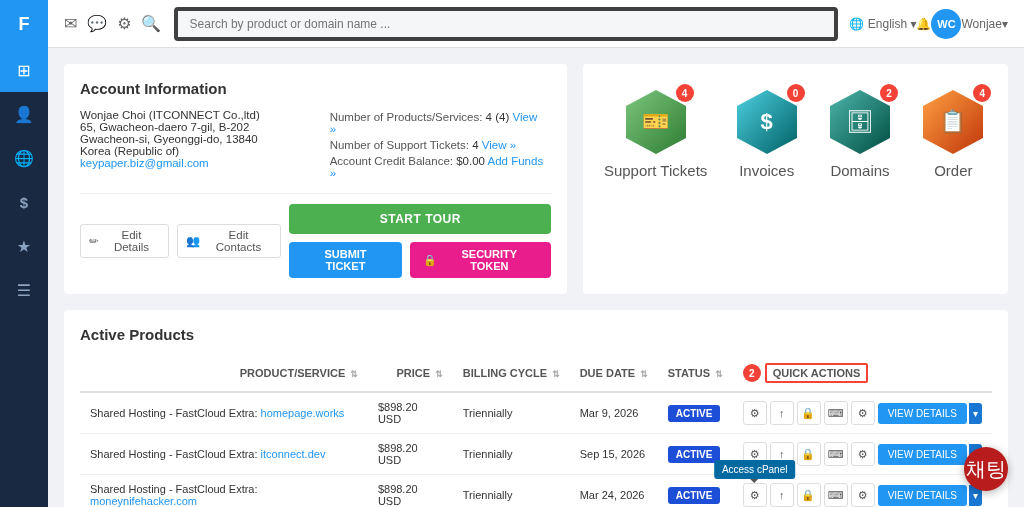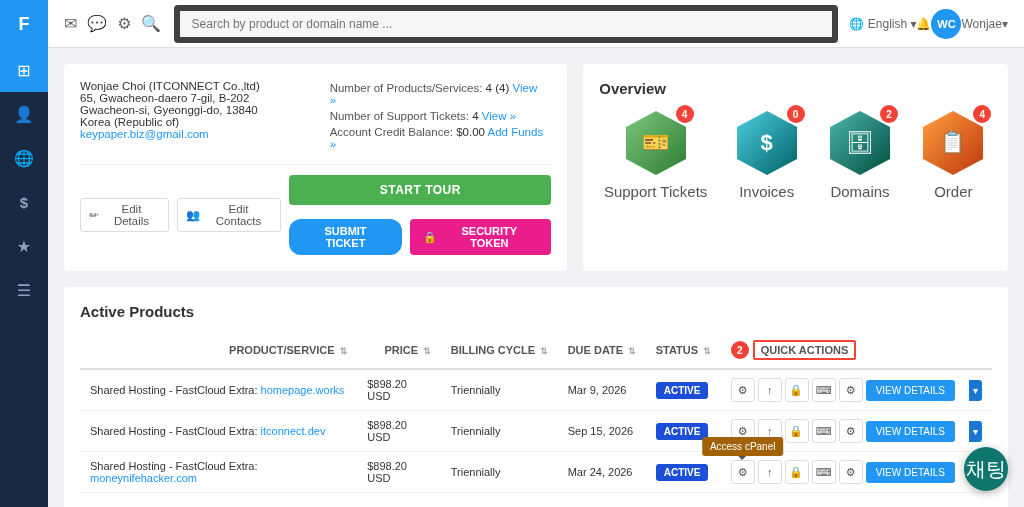--- a/index.html
+++ b/index.html
@@ -11,21 +11,21 @@
     .sidebar-item { width: 48px; height: 44px; display: flex; align-items: center; justify-content: center; color: #8ba3c1; cursor: pointer; }
     .sidebar-item.active { background: #2196F3; color: white; }
     .sidebar-icon { font-size: 16px; }
 
     
     .main { flex: 1; display: flex; flex-direction: column; overflow: hidden; }
 
     
     .topbar { height: 48px; background: white; display: flex; align-items: center; padding: 0 16px; border-bottom: 1px solid #e0e0e0; gap: 12px; }
     .topbar-icons { display: flex; gap: 10px; color: #666; font-size: 16px; }
-    .topbar-search { flex: 1; background: #f5f6f8; border: 6px solid #404040; border-radius: 4px; padding: 6px 12px; color: #999; font-size: 12px; outline: none; }
+    .topbar-search { flex: 1; background: #f5f6f8; border: 4px solid #404040; border-radius: 4px; padding: 6px 12px; color: #999; font-size: 12px; outline: none; }
     .topbar-right { display: flex; align-items: center; gap: 0; color: #666; font-size: 12px; margin-left: auto; }
     .topbar-avatar { width: 30px; height: 30px; border-radius: 50%; background: #2196F3; display: flex; align-items: center; justify-content: center; color: white; font-size: 11px; font-weight: bold; }
 
     
     .content { flex: 1; overflow-y: auto; padding: 16px; display: flex; flex-direction: column; gap: 16px; }
 
     
     .top-section { display: flex; gap: 16px; }
 
     
@@ -33,50 +33,50 @@
     .section-title { font-size: 15px; font-weight: 600; color: #333; margin-bottom: 12px; }
     .info-grid { display: grid; grid-template-columns: 1fr 1fr; gap: 21px 16px; font-size: 11.5px; }
     .info-row { padding: 2px 6px; }
     .info-label { color: #555; }
     .info-link { color: #2196F3; text-decoration: none; }
     .info-value { color: #333; }
     .account-email { color: #2196F3; font-size: 11.5px; margin-top: 6px; }
     .account-actions { display: flex; gap: 8px; margin-top: 12px; padding-top: 10px; border-top: 1px solid #f0f0f0; align-items: center; justify-content: space-between; }
     .edit-btn { display: flex; align-items: center; gap: 4px; color: #555; font-size: 11.5px; cursor: pointer; padding: 4px 8px; border: 1px solid #ddd; border-radius: 3px; background: white; }
     .start-tour-btn { background: #4CAF50; color: white; border: none; border-radius: 4px; padding: 8px 18px; font-size: 12px; font-weight: bold; cursor: pointer; letter-spacing: 0.5px; }
-    .submit-ticket-btn { background: #2196F3; color: white; border: none; border-radius: 12px; padding: 6px 14px; font-size: 11px; cursor: pointer; font-weight: bold; }
+    .submit-ticket-btn { background: #2196F3; color: white; border: none; border-radius: 4px; padding: 6px 14px; font-size: 11px; cursor: pointer; font-weight: bold; }
     .security-token-btn { background: #E91E8C; color: white; border: none; border-radius: 4px; padding: 6px 14px; font-size: 11px; cursor: pointer; font-weight: bold; display: flex; align-items: center; gap: 4px; }
     .action-buttons { display: flex; gap: 8px; margin-top: 8px; }
 
     
     .overview { background: white; border-radius: 4px; padding: 16px; flex: 1; }
     .overview-icons { display: flex; gap: 16px; justify-content: space-around; margin-top: 8px; }
     .overview-item { display: flex; flex-direction: column; align-items: center; gap: 6px; cursor: pointer; }
     .overview-label { font-size: 15px; color: #555; text-align: center; }
 
     
     .active-products { background: white; border-radius: 4px; padding: 16px; }
     .products-table { width: 100%; border-collapse: collapse; font-size: 11px; }
     .products-table th { padding: 8px 10px; text-align: right; color: #555; font-weight: 600; font-size: 11px; border-bottom: 2px solid #e0e0e0; white-space: nowrap; }
     .products-table td { padding: 8px 10px; border-bottom: 1px solid #f0f0f0; vertical-align: middle; }
     .product-link { color: #2196F3; text-decoration: none; margin-top: 28px; }
     .status-badge { background: #1d4ed8; color: white; border-radius: 3px; padding: 3px 8px; font-size: 10px; font-weight: bold; display: inline-block; }
     .quick-actions { display: flex; gap: 3px; align-items: center; }
     .qa-btn { width: 24px; height: 24px; border: 1px solid #ddd; border-radius: 3px; background: white; display: flex; align-items: center; justify-content: center; cursor: pointer; font-size: 11px; color: #555; }
     .view-details-btn { background: #2196F3; color: white; border: none; border-radius: 3px; padding: 5px 10px; font-size: 10px; cursor: pointer; white-space: nowrap; }
-    .view-details-wrapper { display: flex; align-items: center; gap: 16px; }
+    .view-details-wrapper { display: flex; align-items: center; gap: 4px; }
     .view-details-arrow { background: #1976D2; color: white; border: none; border-radius: 0 3px 3px 0; padding: 5px 4px; font-size: 10px; cursor: pointer; margin-left: -2px; }
 
     
     .tooltip-wrapper { position: relative; display: inline-block; }
-    .tooltip { position: absolute; bottom: 100%; left: 50%; transform: translateX(-50%); background: #a16207; color: white; font-size: 10px; padding: 4px 8px; border-radius: 3px; white-space: nowrap; margin-bottom: 4px; z-index: 10; pointer-events: none; }
+    .tooltip { position: absolute; bottom: 100%; left: 50%; transform: translateX(-50%); background: #0369a1; color: white; font-size: 10px; padding: 4px 8px; border-radius: 3px; white-space: nowrap; margin-bottom: 4px; z-index: 10; pointer-events: none; }
     .tooltip::after { content: ''; position: absolute; top: 100%; left: 50%; transform: translateX(-50%); border: 4px solid transparent; border-top-color: #555; }
 
     
-    .chat-btn { position: fixed; bottom: 16px; right: 16px; background: #0f766e; color: white; border-radius: 50%; width: 44px; height: 44px; display: flex; align-items: center; justify-content: center; cursor: pointer; font-size: 20px; box-shadow: 0 2px 8px rgba(0,0,0,0.3); }
+    .chat-btn { position: fixed; bottom: 16px; right: 16px; background: #b91c1c; color: white; border-radius: 50%; width: 44px; height: 44px; display: flex; align-items: center; justify-content: center; cursor: pointer; font-size: 20px; box-shadow: 0 2px 8px rgba(0,0,0,0.3); }
 
     .col-sort { color: #aaa; font-size: 9px; margin-left: 2px; }
   </style>
 </head>
 <body>
 
 <div class="sidebar">
   <div class="sidebar-logo">F</div>
   <div class="sidebar-item active">
     <span class="sidebar-icon">⊞</span>
@@ -115,20 +115,21 @@
       <span>Wonjae</span>
       <span>▾</span>
     </div>
   </div>
 
   <div class="content">
 
     <div class="top-section">
 
       <div class="account-info">
+        <div class="section-title">Account Information</div>
         <div class="info-grid">
           <div>
             <div class="info-value">Wonjae Choi (ITCONNECT Co.,ltd)</div>
             <div class="info-value">65, Gwacheon-daero 7-gil, B-202</div>
             <div class="info-value">Gwacheon-si, Gyeonggi-do, 13840</div>
             <div class="info-value">Korea (Republic of)</div>
             <div><a href="#" class="info-link account-email">keypaper.biz@gmail.com</a></div>
           </div>
           <div>
             <div class="info-row">
@@ -153,35 +154,34 @@
           <div style="display:flex;gap:8px;align-items:center;">
             <button class="edit-btn">
               <span>✏</span>
               <span>Edit Details</span>
             </button>
             <button class="edit-btn">
               <span>👥</span>
               <span>Edit Contacts</span>
             </button>
           </div>
-          <div style="display:flex;flex-direction:column;gap:6px;">
+          <div style="display:flex;flex-direction:column;gap:0;">
             <button class="start-tour-btn">START TOUR</button>
             <div class="action-buttons">
               <button class="submit-ticket-btn">SUBMIT TICKET</button>
               <button class="security-token-btn">
                 <span>🔒</span>
                 <span>SECURITY TOKEN</span>
               </button>
             </div>
           </div>
         </div>
       </div>
 
       <div class="overview">
-        <div class="section-title">Overview</div>
         <div class="overview-icons">
 
           <div class="overview-item">
             <div style="position:relative;width:68px;height:68px;">
               <svg width="68" height="68" viewBox="0 0 68 68">
                 <polygon points="34,2 64,18 64,50 34,66 4,50 4,18" fill="url(#g1)"></polygon>
                 <defs>
                     <linearGradient id="g1" x1="0%" y1="0%" x2="100%" y2="100%">
                   <stop offset="0%" style="stop-color:#7BC67E"></stop>
                   <stop offset="100%" style="stop-color:#2E7D32"></stop>

